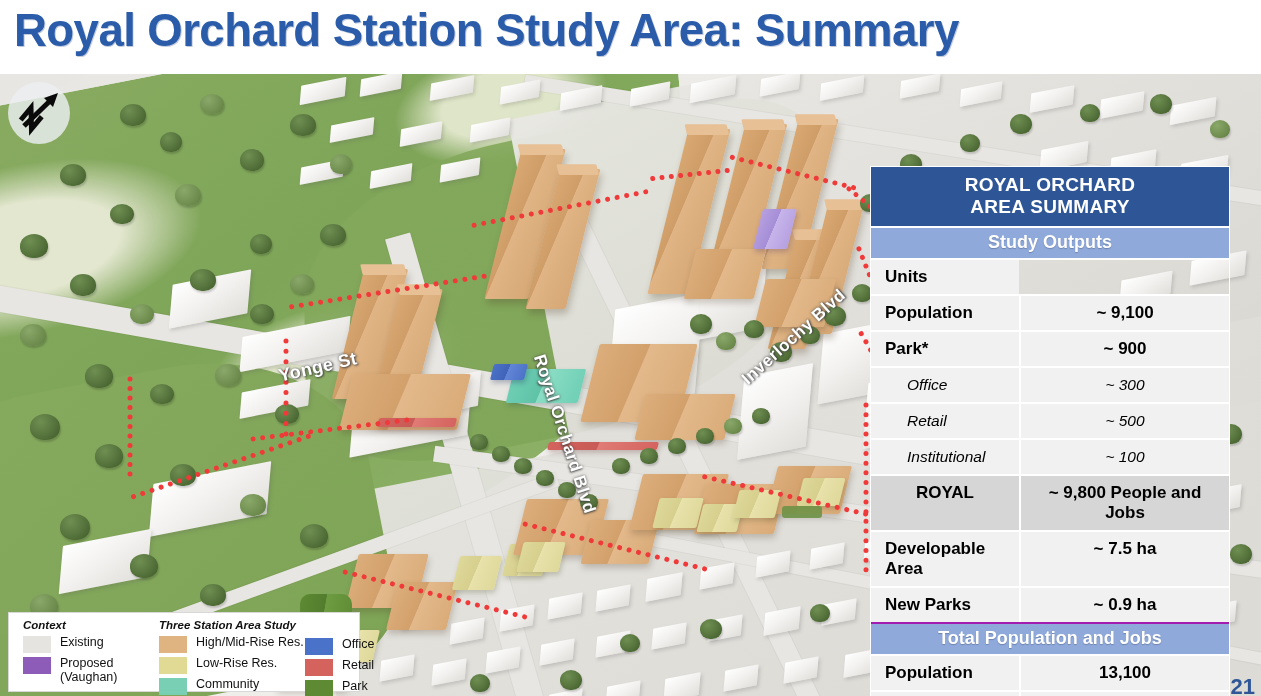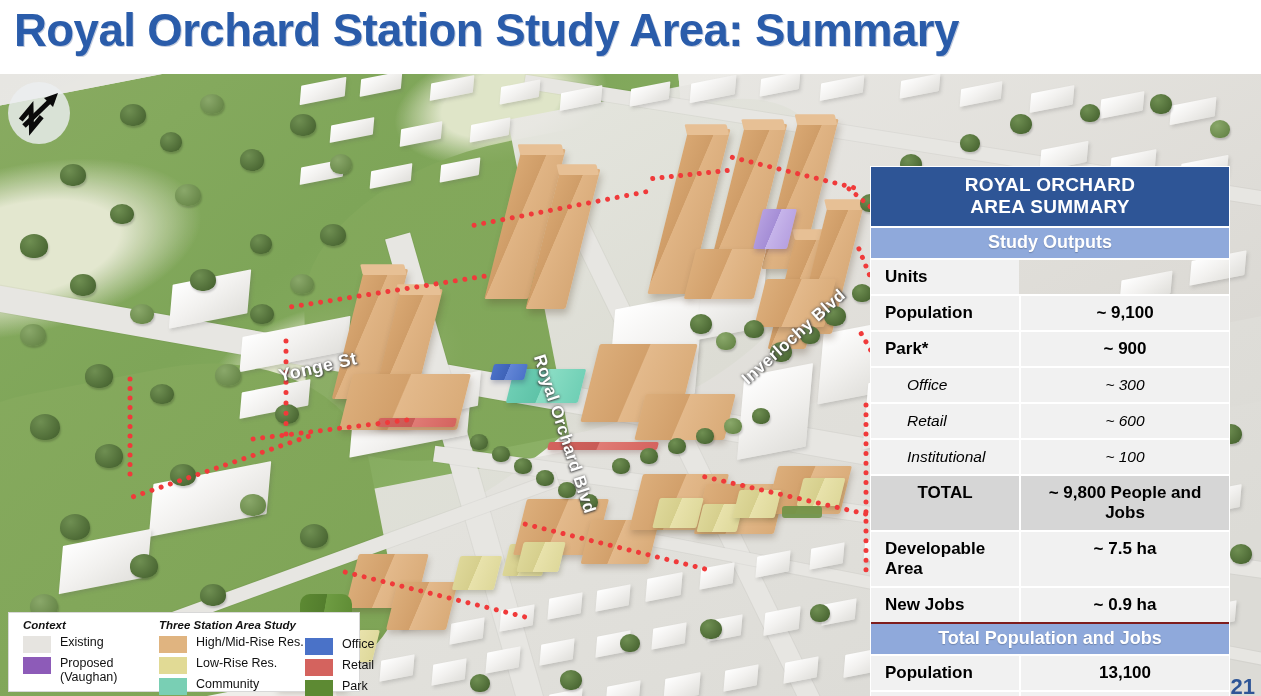--- a/index.html
+++ b/index.html
@@ -604,40 +604,40 @@
       <div class="srow">
         <div class="scell-l">Park*</div>
         <div class="scell-r">~ 900</div>
       </div>
       <div class="srow indent">
         <div class="scell-l">Office</div>
         <div class="scell-r">~ 300</div>
       </div>
       <div class="srow indent">
         <div class="scell-l">Retail</div>
-        <div class="scell-r">~ 600</div>
+        <div class="scell-r">~ 500</div>
       </div>
       <div class="srow indent">
         <div class="scell-l">Institutional</div>
         <div class="scell-r">~ 100</div>
       </div>
       <div class="srow total">
-        <div class="scell-l">TOTAL</div>
+        <div class="scell-l">ROYAL</div>
         <div class="scell-r">~ 9,800 People and Jobs</div>
       </div>
       <div class="srow">
         <div class="scell-l">Developable Area</div>
         <div class="scell-r">~ 7.5 ha</div>
       </div>
       <div class="srow">
-        <div class="scell-l">New Jobs</div>
+        <div class="scell-l">New Parks</div>
         <div class="scell-r">~ 0.9 ha</div>
       </div>
 
-      <div class="sum-sub" style="border-top:2px solid #7f1d1d;">Total Population and Jobs</div>
+      <div class="sum-sub" style="border-top:2px solid #a21caf;">Total Population and Jobs</div>
 
       <div class="srow">
         <div class="scell-l">Population</div>
         <div class="scell-r">13,100</div>
       </div>
       <div class="srow">
         <div class="scell-l">Jobs</div>
         <div class="scell-r">1,100</div>
       </div>
 

